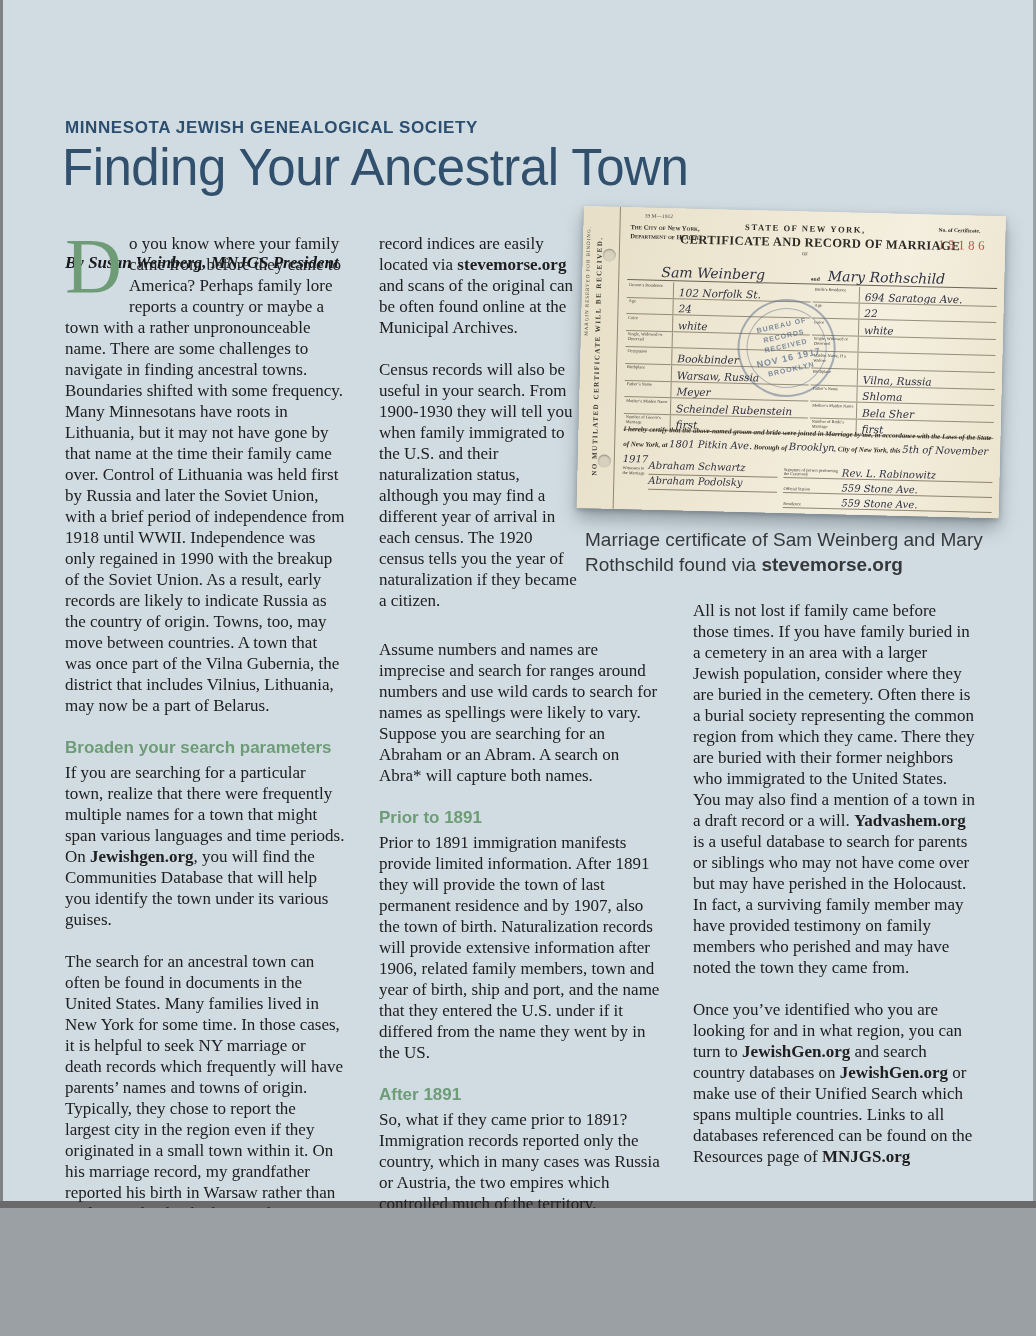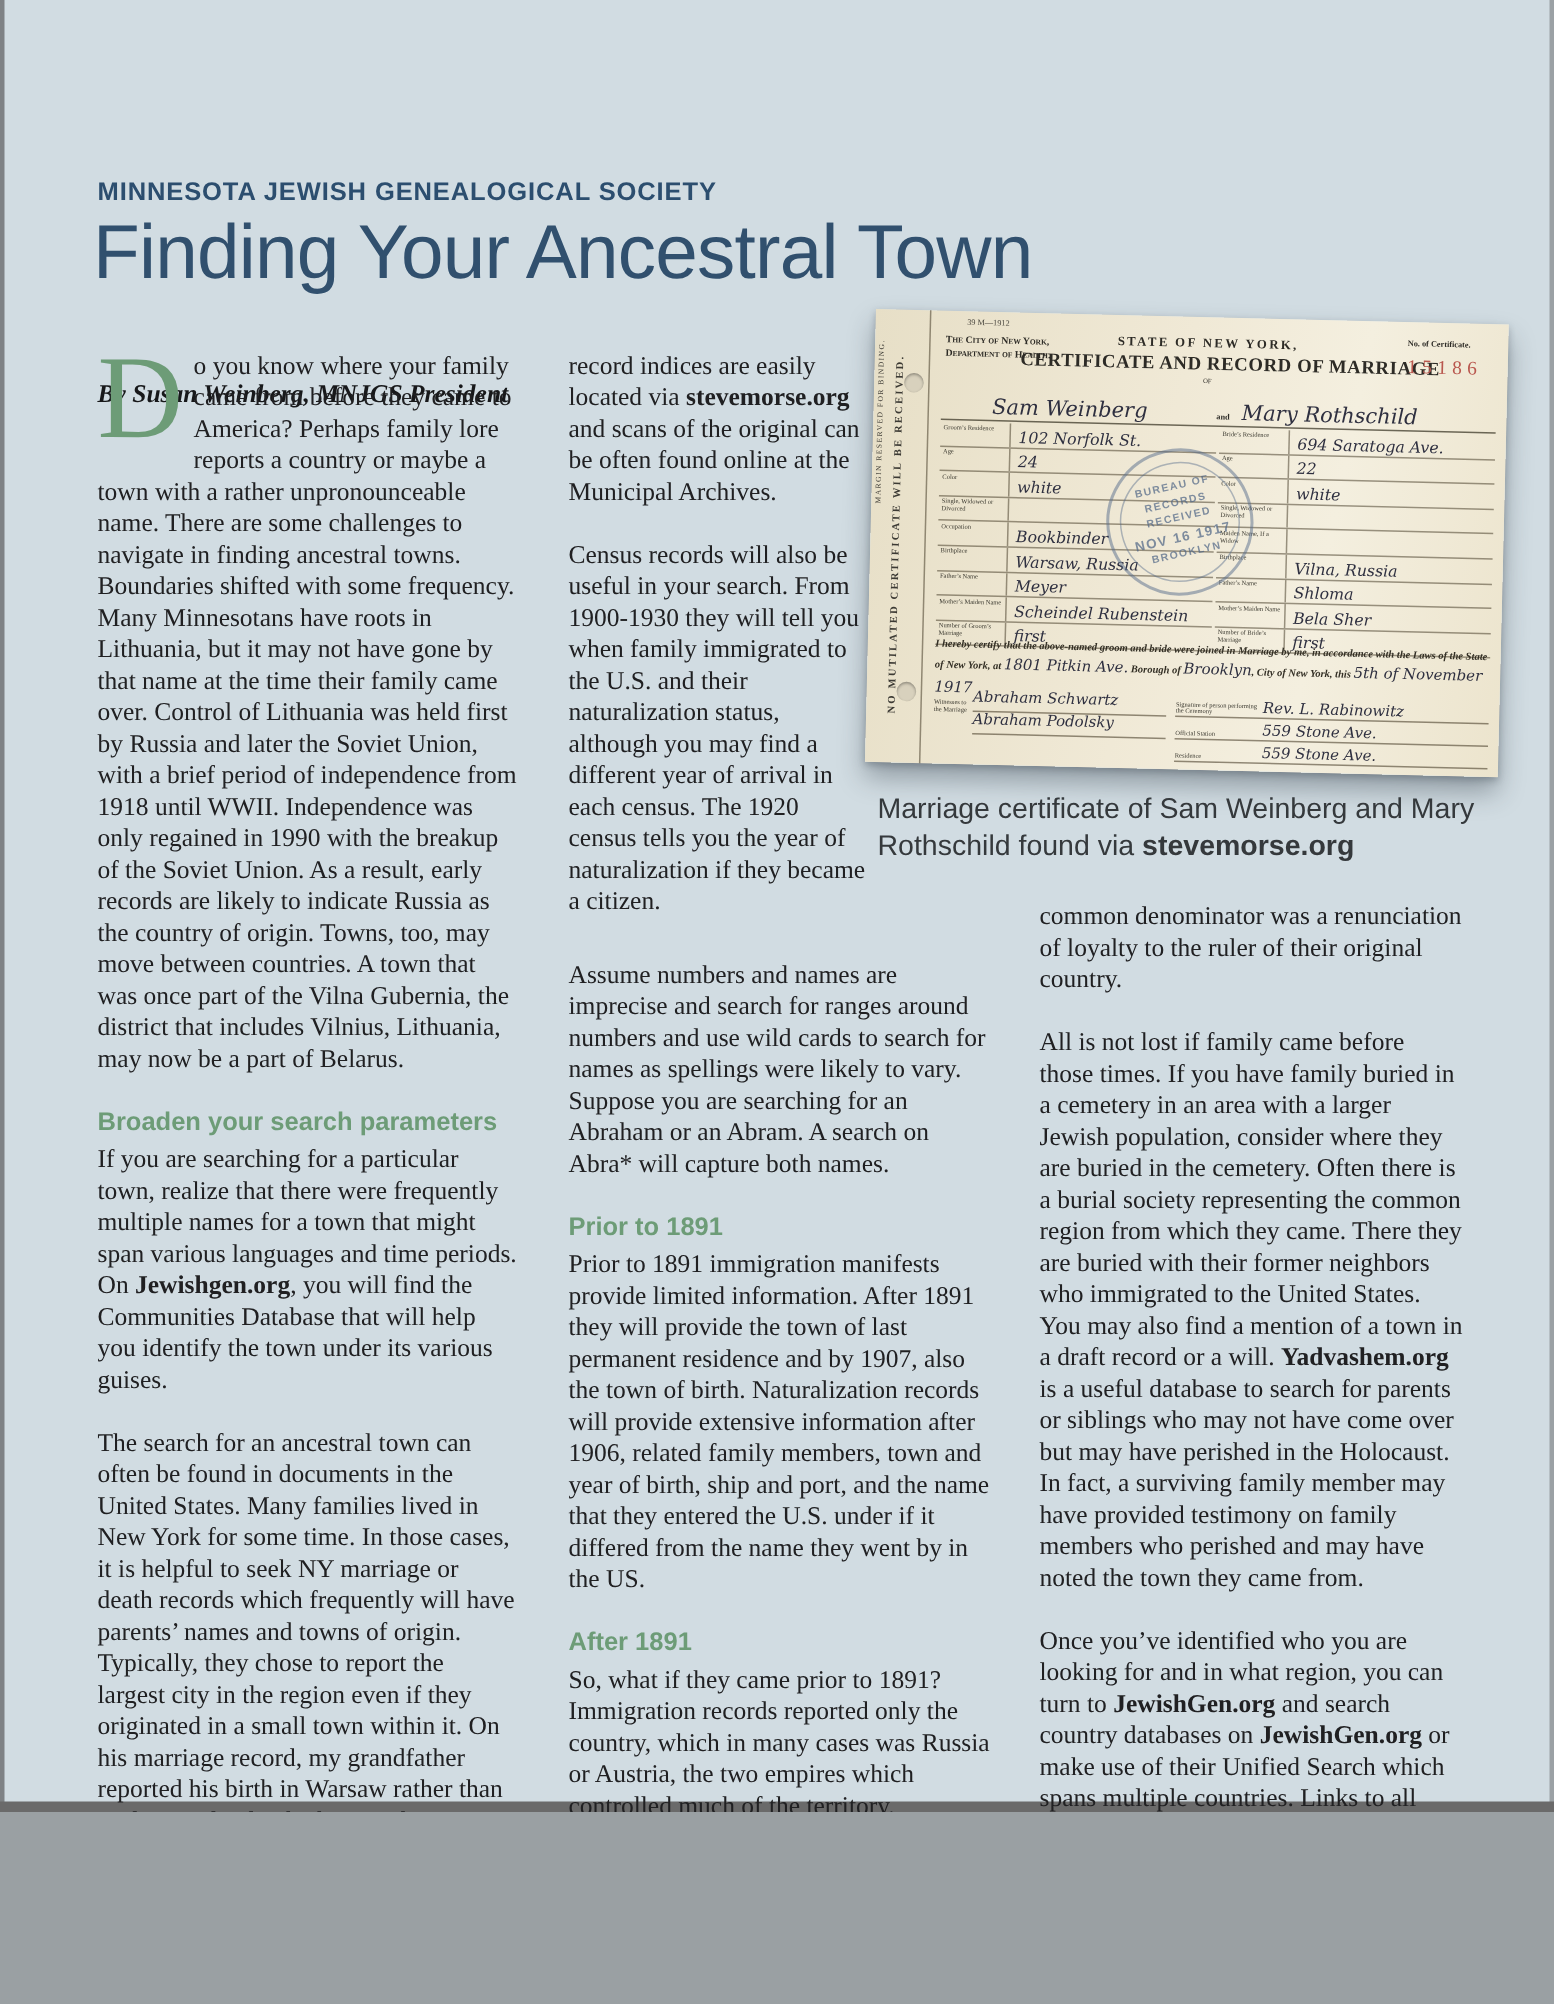--- a/index.html
+++ b/index.html
@@ -124,21 +124,20 @@
   <div class="col col2">
       <p class="para narrow"><span>record indices are easily located via </span><span class="b">stevemorse.org</span><span> and scans of the original can be often found online at the Municipal Archives.</span></p>
       <p class="para narrow"><span>Census records will also be useful in your search. From 1900-1930 they will tell you when family immigrated to the U.S. and their naturalization status, although you may find a different year of arrival in each census. The 1920 census tells you the year of naturalization if they became a citizen.</span></p>
       <p class="para gap"><span>Assume numbers and names are imprecise and search for ranges around numbers and use wild cards to search for names as spellings were likely to vary. Suppose you are searching for an Abraham or an Abram. A search on Abra* will capture both names.</span></p>
       <h3 class="shead">Prior to 1891</h3>
       <p class="para"><span>Prior to 1891 immigration manifests provide limited information. After 1891 they will provide the town of last permanent residence and by 1907, also the town of birth. Naturalization records will provide extensive information after 1906, related family members, town and year of birth, ship and port, and the name that they entered the U.S. under if it differed from the name they went by in the US.</span></p>
       <h3 class="shead">After 1891</h3>
       <p class="para"><span>So, what if they came prior to 1891? Immigration records reported only the country, which in many cases was Russia or Austria, the two empires which controlled much of the territory. Naturalization records prior to 1906 were also quite skimpy, with no standardization of content across courts. The one</span></p>
     </div>
   <div class="col col3">
-      <p class="para"><span>common denominator was a renunciation of loyalty to the ruler of their original country.</span></p>
       <p class="para"><span>All is not lost if family came before those times. If you have family buried in a cemetery in an area with a larger Jewish population, consider where they are buried in the cemetery. Often there is a burial society representing the common region from which they came. There they are buried with their former neighbors who immigrated to the United States. You may also find a mention of a town in a draft record or a will. </span><span class="b">Yadvashem.org</span><span> is a useful database to search for parents or siblings who may not have come over but may have perished in the Holocaust. In fact, a surviving family member may have provided testimony on family members who perished and may have noted the town they came from.</span></p>
       <p class="para"><span>Once you’ve identified who you are looking for and in what region, you can turn to </span><span class="b">JewishGen.org</span><span> and search country databases on </span><span class="b">JewishGen.org</span><span> or make use of their Unified Search which spans multiple countries. Links to all databases referenced can be found on the Resources page of </span><span class="b">MNJGS.org</span></p>
     </div>
 
   <div class="cert">
     <div class="cert-margin">
       <span class="vtext m1">MARGIN RESERVED FOR BINDING.</span>
       <span class="vtext m2">NO MUTILATED CERTIFICATE WILL BE RECEIVED.</span>
       <span class="hole h1"></span>
       <span class="hole h2"></span>

